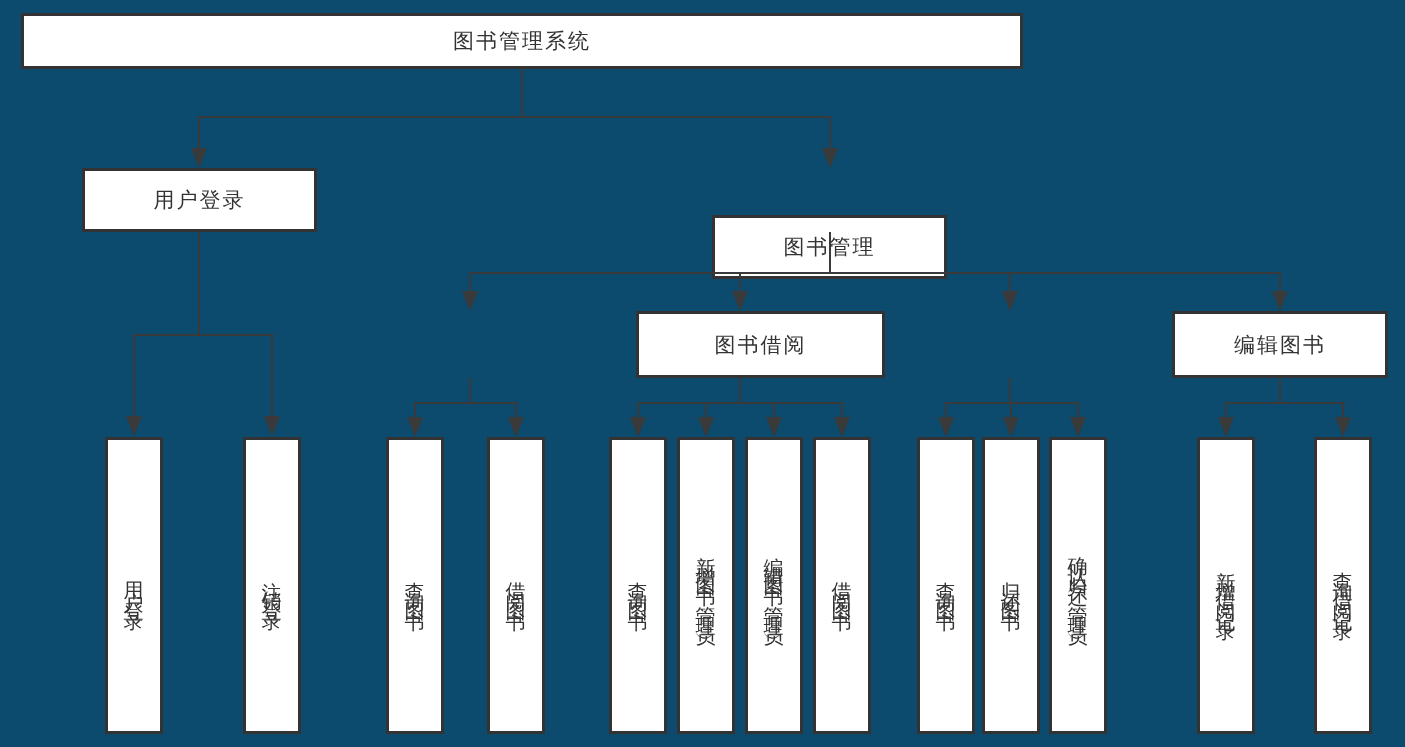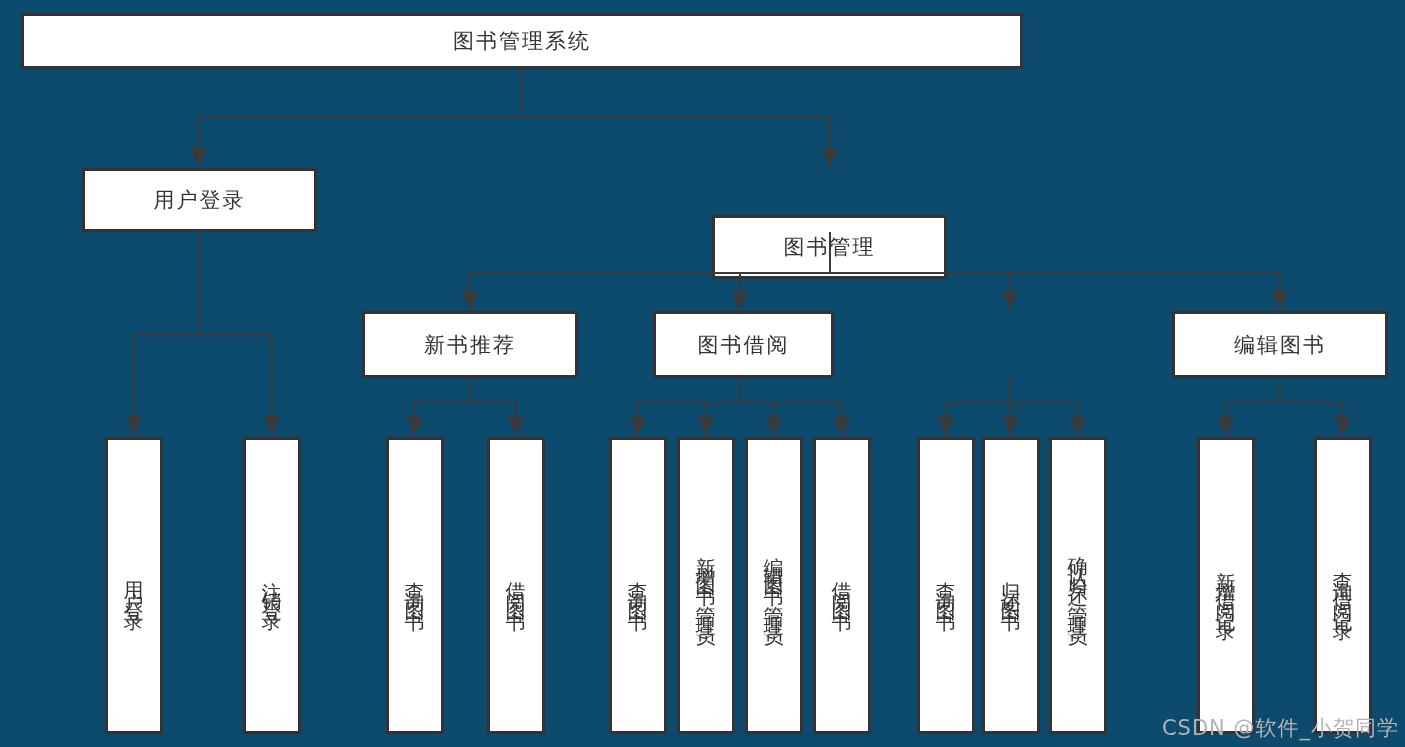--- a/index.html
+++ b/index.html
@@ -87,22 +87,21 @@
   <div class="line" style="left:469px; top:272px; width:812px; height:2px;"></div>
   <div class="line" style="left:469px; top:272px; width:2px; height:20px;"></div>
   <div class="arrow" style="left:462px; top:291px;"></div>
   <div class="line" style="left:739px; top:272px; width:2px; height:20px;"></div>
   <div class="arrow" style="left:732px; top:291px;"></div>
   <div class="line" style="left:1009px; top:272px; width:2px; height:20px;"></div>
   <div class="arrow" style="left:1002px; top:291px;"></div>
   <div class="line" style="left:1279px; top:272px; width:2px; height:20px;"></div>
   <div class="arrow" style="left:1272px; top:291px;"></div>
 
-  <div class="box hbox" style="left:362px; top:311px; width:216px; height:67px;">新书推荐</div>
-  <div class="box hbox" style="left:653px; top:311px; width:181px; height:67px;">图书借阅</div>
+  <div class="box hbox" style="left:636px; top:311px; width:249px; height:67px;">图书借阅</div>
   <div class="box hbox" style="left:1172px; top:311px; width:216px; height:67px;">编辑图书</div>
 
   <div class="line" style="left:469px; top:378px; width:2px; height:26px;"></div>
   <div class="line" style="left:414px; top:402px; width:103px; height:2px;"></div>
   <div class="line" style="left:414px; top:402px; width:2px; height:16px;"></div>
   <div class="arrow" style="left:407px; top:417px;"></div>
   <div class="line" style="left:515px; top:402px; width:2px; height:16px;"></div>
   <div class="arrow" style="left:508px; top:417px;"></div>
 
   <div class="line" style="left:739px; top:378px; width:2px; height:26px;"></div>
@@ -143,15 +142,14 @@
   <div class="box vbox" style="left:745px; top:437px; width:58px; height:297px;">编辑图书（管理员）</div>
   <div class="box vbox" style="left:813px; top:437px; width:58px; height:297px;">借阅图书</div>
 
   <div class="box vbox" style="left:917px; top:437px; width:58px; height:297px;">查询图书</div>
   <div class="box vbox" style="left:982px; top:437px; width:58px; height:297px;">归还图书</div>
   <div class="box vbox" style="left:1049px; top:437px; width:58px; height:297px;">确认归还（管理员）</div>
 
   <div class="box vbox" style="left:1197px; top:437px; width:58px; height:297px;">新增借阅记录</div>
   <div class="box vbox" style="left:1314px; top:437px; width:58px; height:297px;">查询借阅记录</div>
 
-  <div class="watermark">CSDN @软件_小贺同学</div>
 
 </div>
 
 </body></html>

